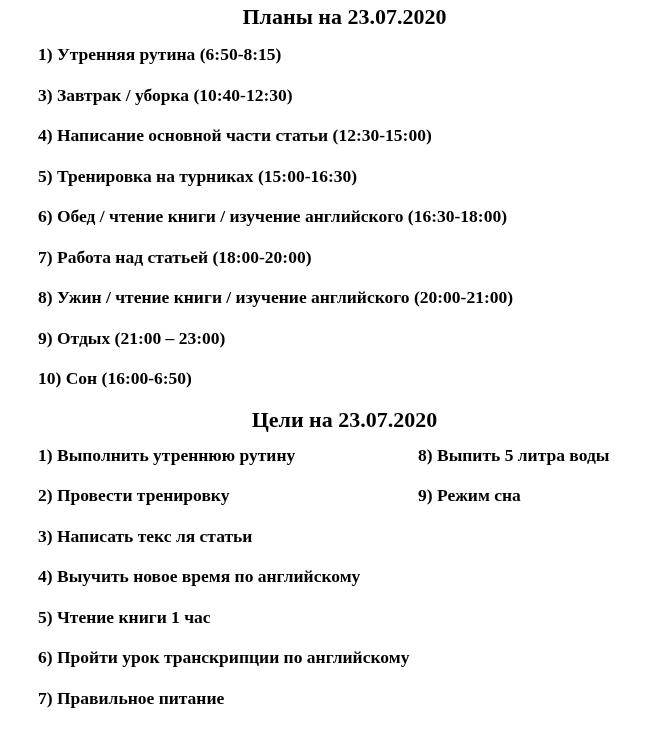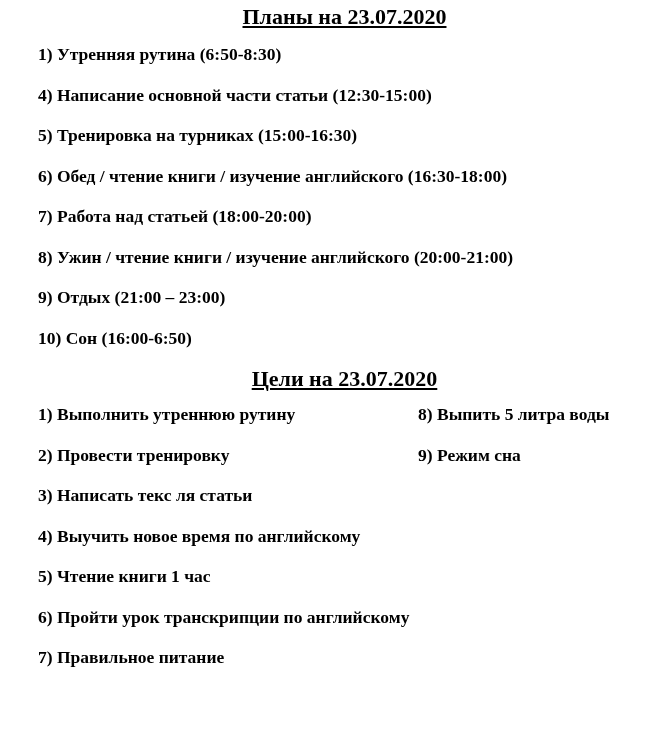--- a/index.html
+++ b/index.html
@@ -18,21 +18,20 @@
     overflow: hidden;
     box-sizing: border-box;
   }
   .section-title {
     margin: 0;
     padding: 4px 0 0 40px; 
     font-size: 22px;
     line-height: 26px;
     text-align: center;
     font-weight: bold;
-    text-decoration: underline;
   }
   .goals-title {
     padding-top: 8px;
   }
   .list {
     margin-top: 4px;
     padding-left: 38px;
   }
   .line {
     font-size: 17.5px;
@@ -53,21 +52,22 @@
   }
 </style>
 </head>
 <body>
 
 <div class="page">
 
   <h1 class="section-title">Планы на 23.07.2020</h1>
 
   <div class="list">
-    <div class="line">1) Утренняя рутина (6:50-8:30)</div>
+    <div class="line">1) Утренняя рутина (6:50-8:15)</div>
+    <div class="line">3) Завтрак / уборка (10:40-12:30)</div>
     <div class="line">4) Написание основной части статьи (12:30-15:00)</div>
     <div class="line">5) Тренировка на турниках (15:00-16:30)</div>
     <div class="line">6) Обед / чтение книги / изучение английского (16:30-18:00)</div>
     <div class="line">7) Работа над статьей (18:00-20:00)</div>
     <div class="line">8) Ужин / чтение книги / изучение английского (20:00-21:00)</div>
     <div class="line">9) Отдых (21:00 – 23:00)</div>
     <div class="line">10) Сон (16:00-6:50)</div>
   </div>
 
   <h1 class="section-title goals-title">Цели на 23.07.2020</h1>

